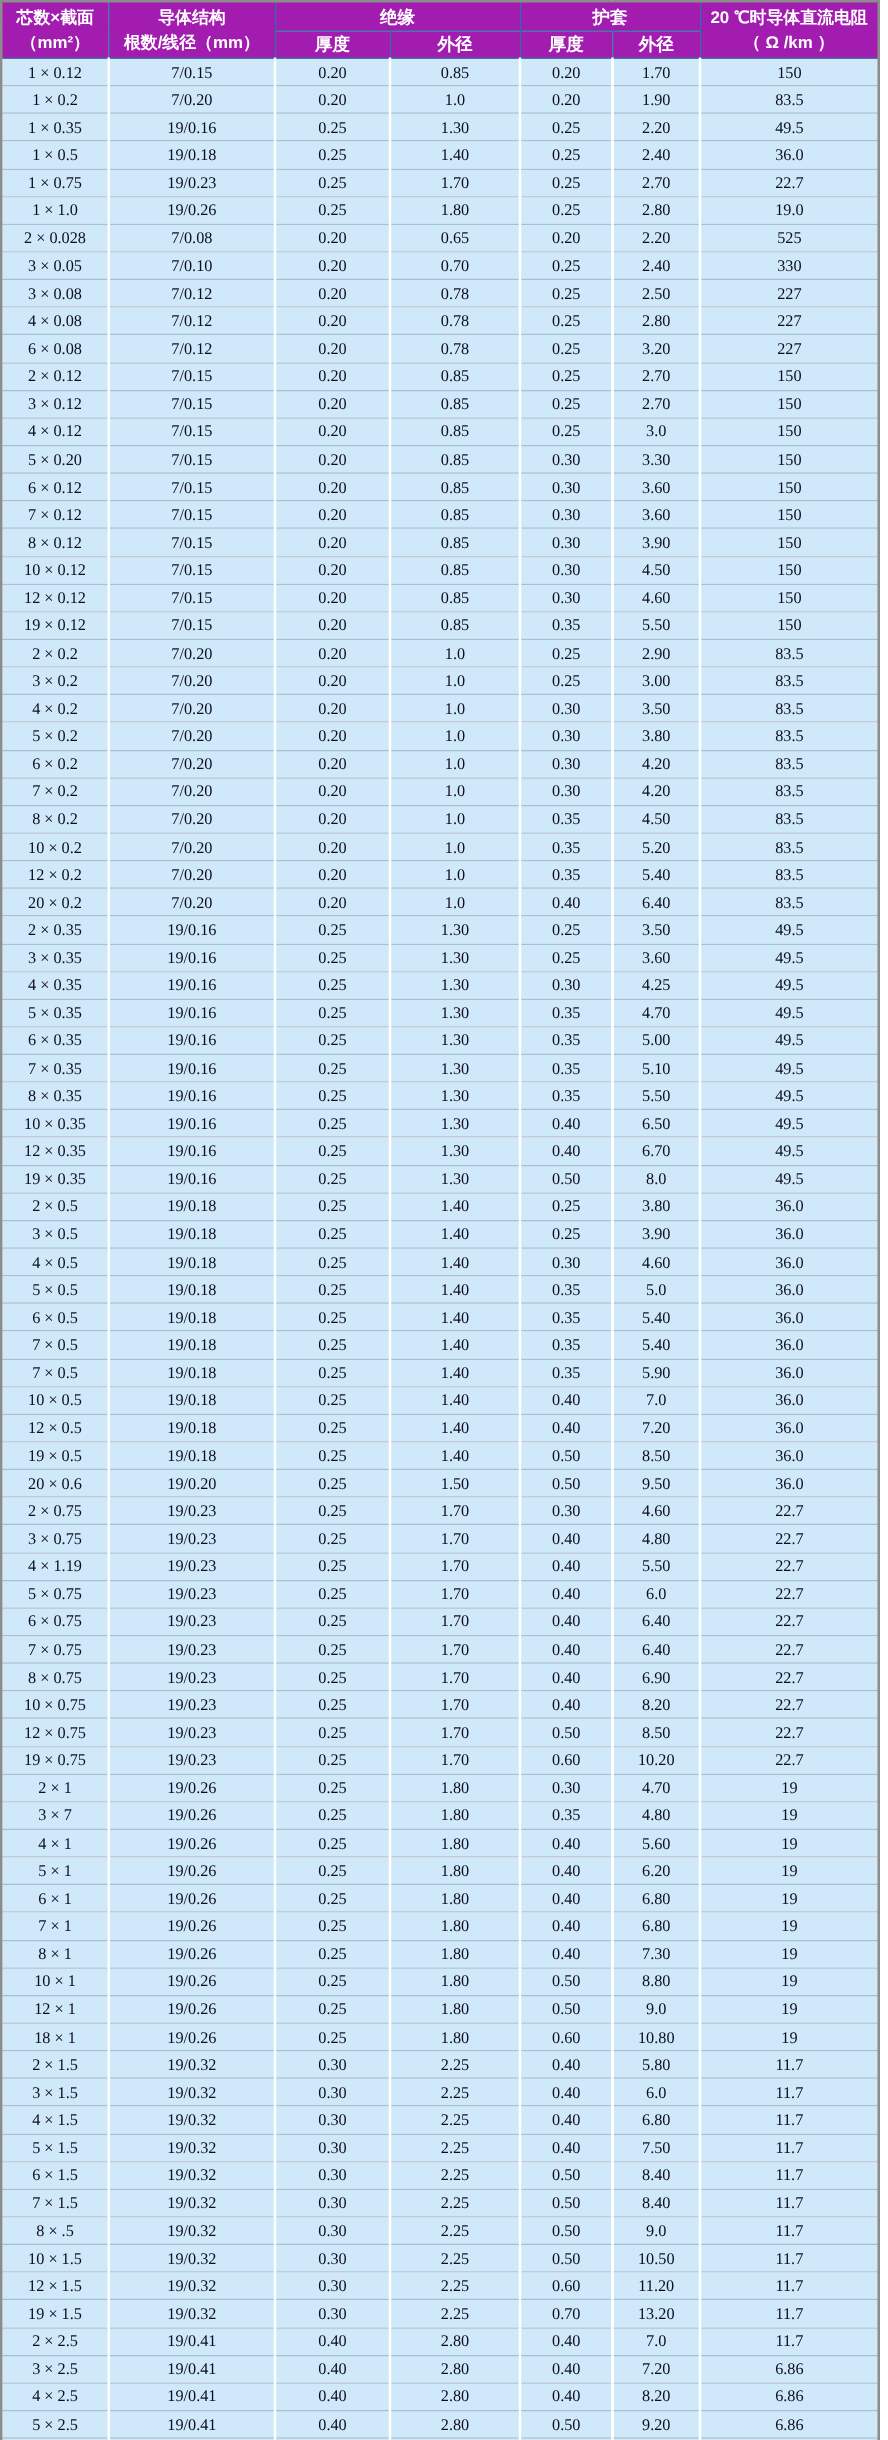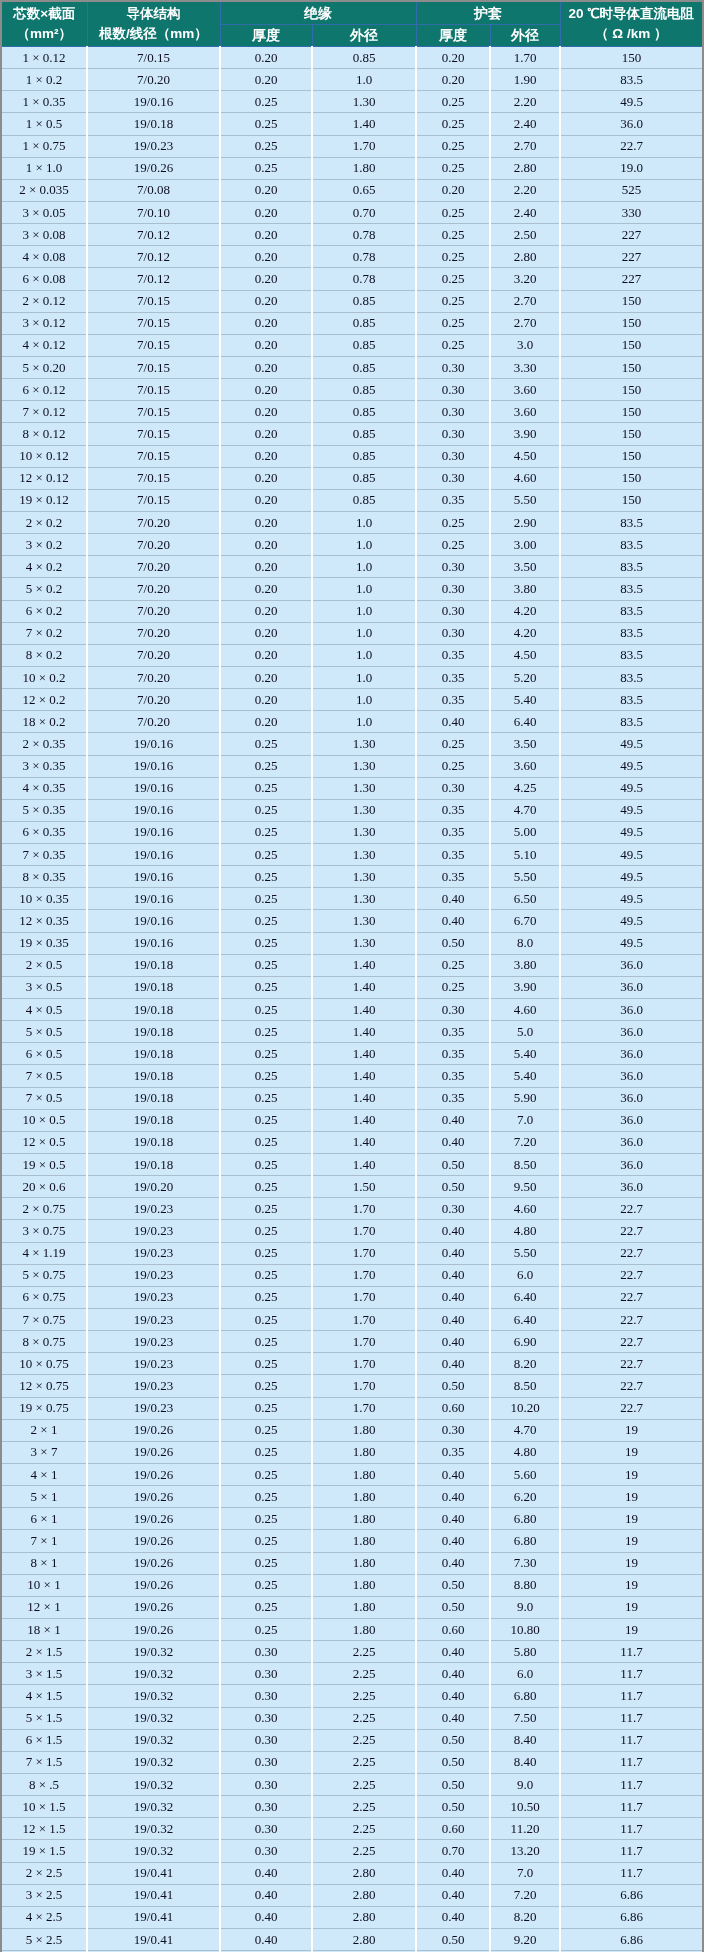--- a/index.html
+++ b/index.html
@@ -9,21 +9,21 @@
     width: 710px;
   }
   table {
     border-collapse: collapse;
     table-layout: fixed;
     width: 702px;
     margin: 0;
     border: 2px solid #8c8c8c;
   }
   thead th {
-    background: #0f766e;
+    background: #a21caf;
     color: #ffffff;
     font-family: "Liberation Sans", sans-serif;
     font-weight: bold;
     font-size: 14px;
     border: 1px solid #2f6da8;
     padding: 0;
     line-height: 1.35;
   }
   thead tr.h1 th { height: 22px; }
   thead tr.h2 th { height: 21px; }
@@ -124,21 +124,21 @@
       <tr>
         <td>1 × 1.0</td>
         <td>19/0.26</td>
         <td>0.25</td>
         <td>1.80</td>
         <td>0.25</td>
         <td>2.80</td>
         <td>19.0</td>
       </tr>
       <tr>
-        <td>2 × 0.035</td>
+        <td>2 × 0.028</td>
         <td>7/0.08</td>
         <td>0.20</td>
         <td>0.65</td>
         <td>0.20</td>
         <td>2.20</td>
         <td>525</td>
       </tr>
       <tr>
         <td>3 × 0.05</td>
         <td>7/0.10</td>
@@ -340,21 +340,21 @@
       <tr>
         <td>12 × 0.2</td>
         <td>7/0.20</td>
         <td>0.20</td>
         <td>1.0</td>
         <td>0.35</td>
         <td>5.40</td>
         <td>83.5</td>
       </tr>
       <tr>
-        <td>18 × 0.2</td>
+        <td>20 × 0.2</td>
         <td>7/0.20</td>
         <td>0.20</td>
         <td>1.0</td>
         <td>0.40</td>
         <td>6.40</td>
         <td>83.5</td>
       </tr>
       <tr>
         <td>2 × 0.35</td>
         <td>19/0.16</td>

